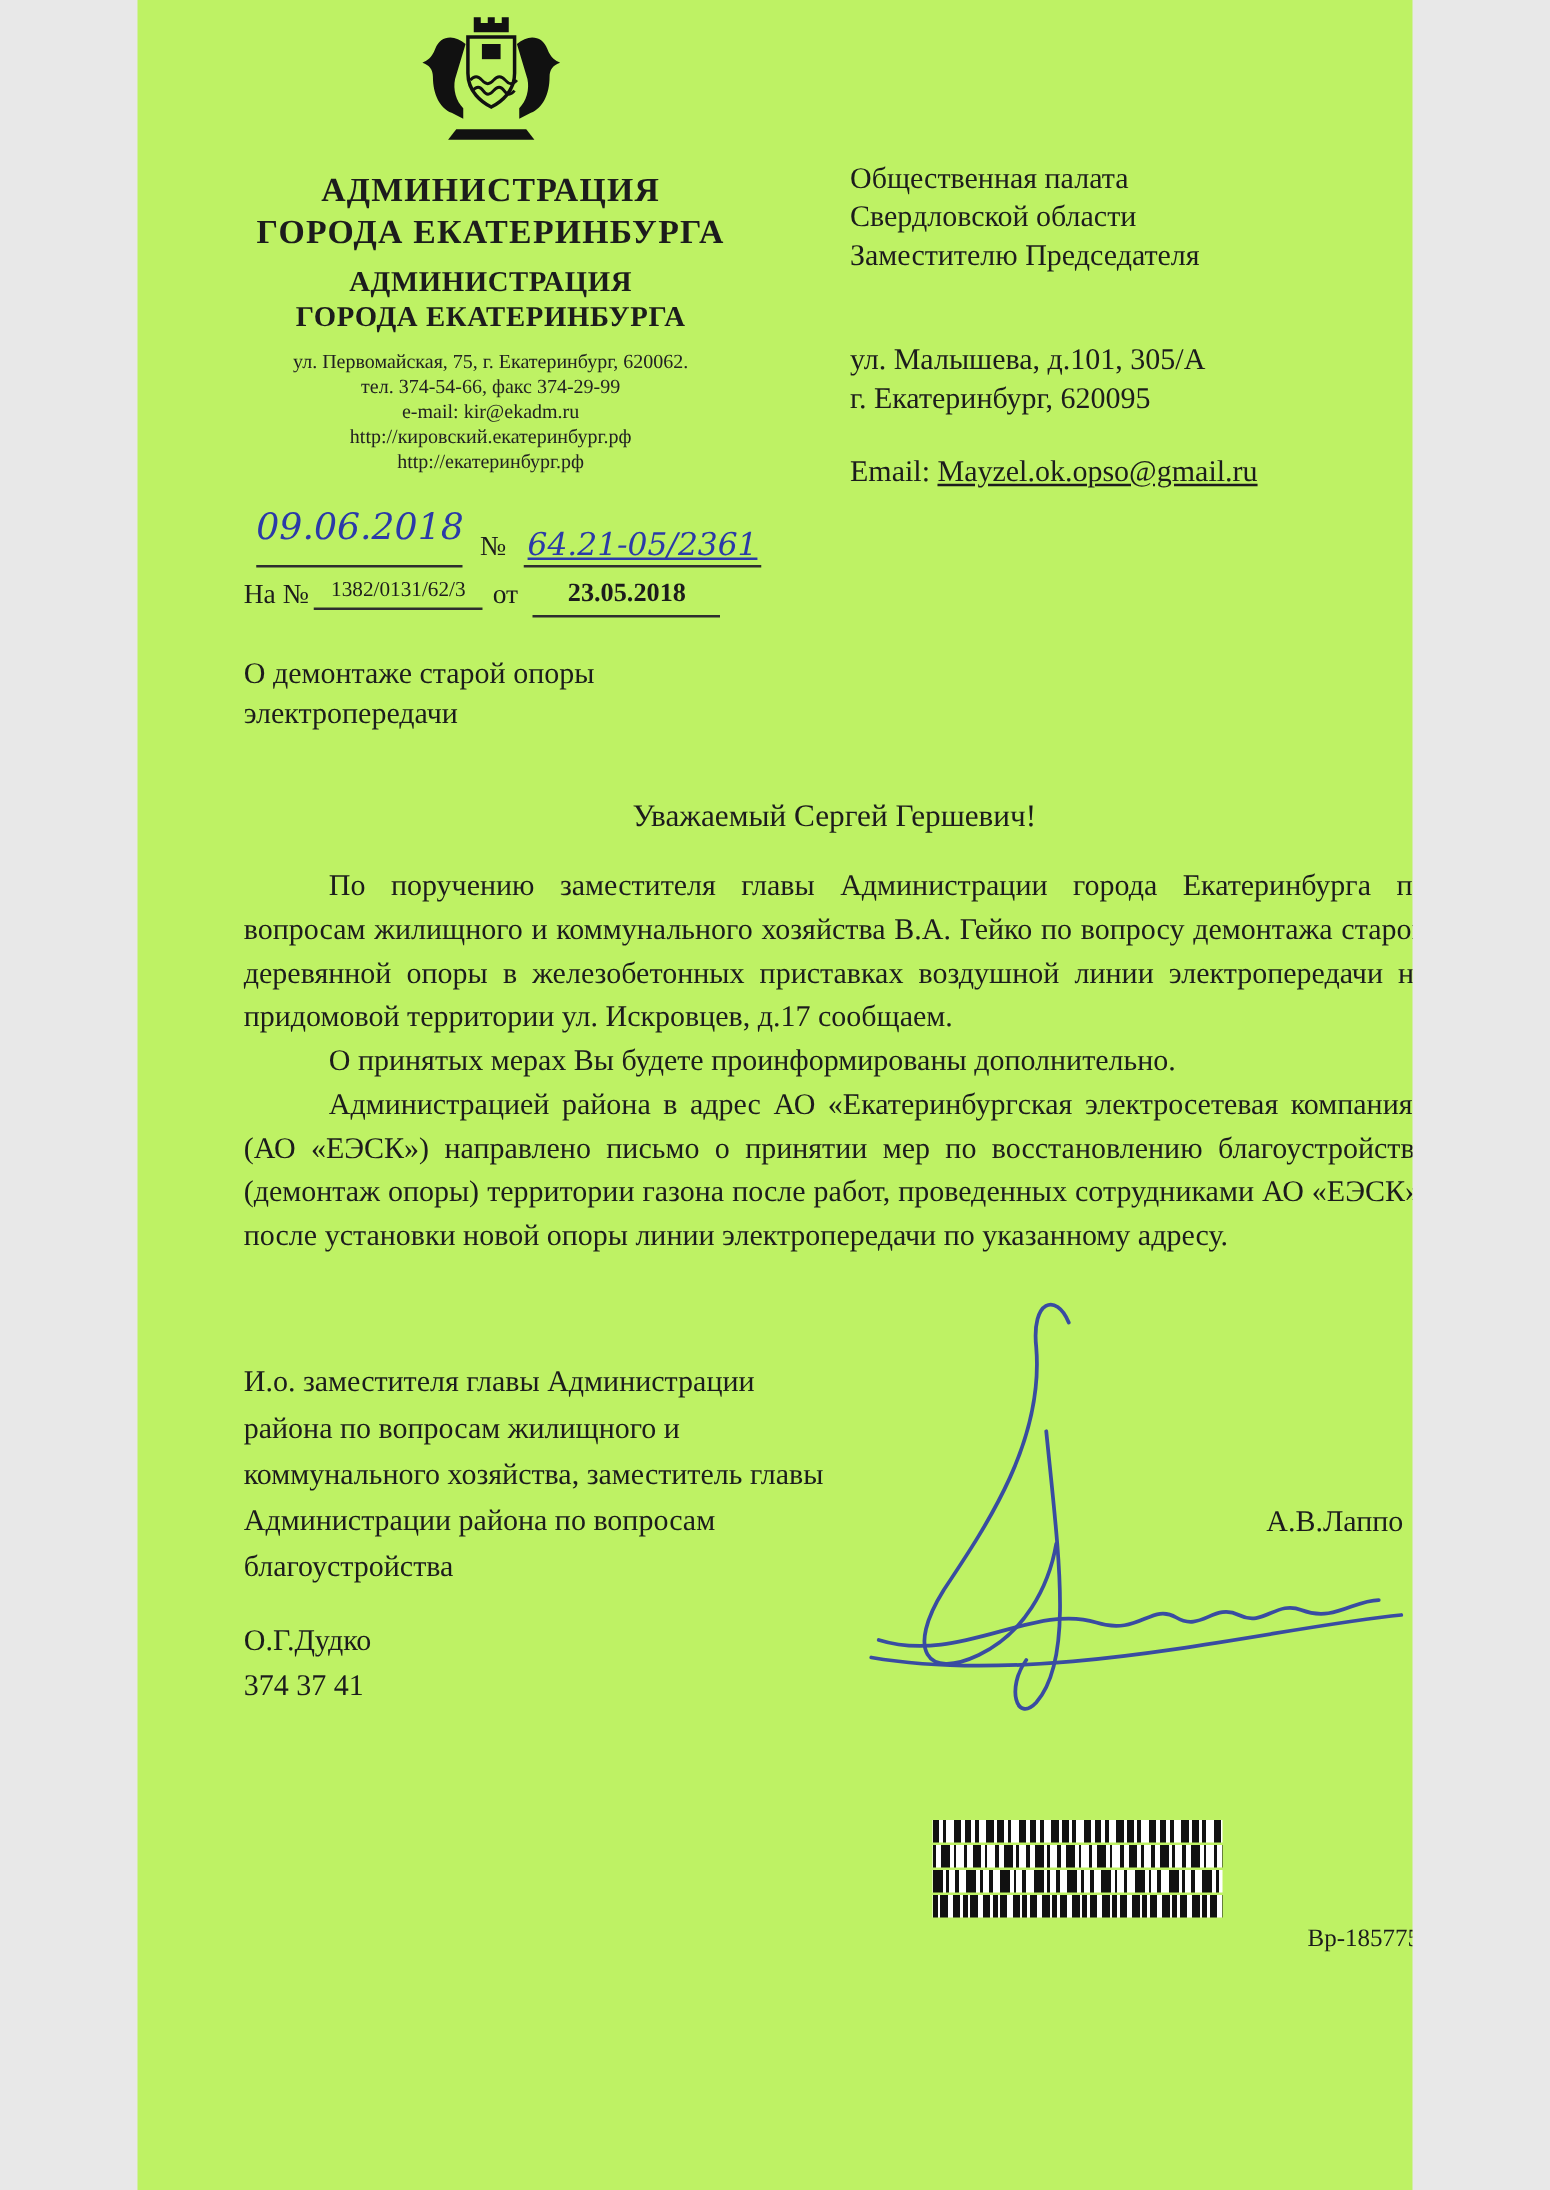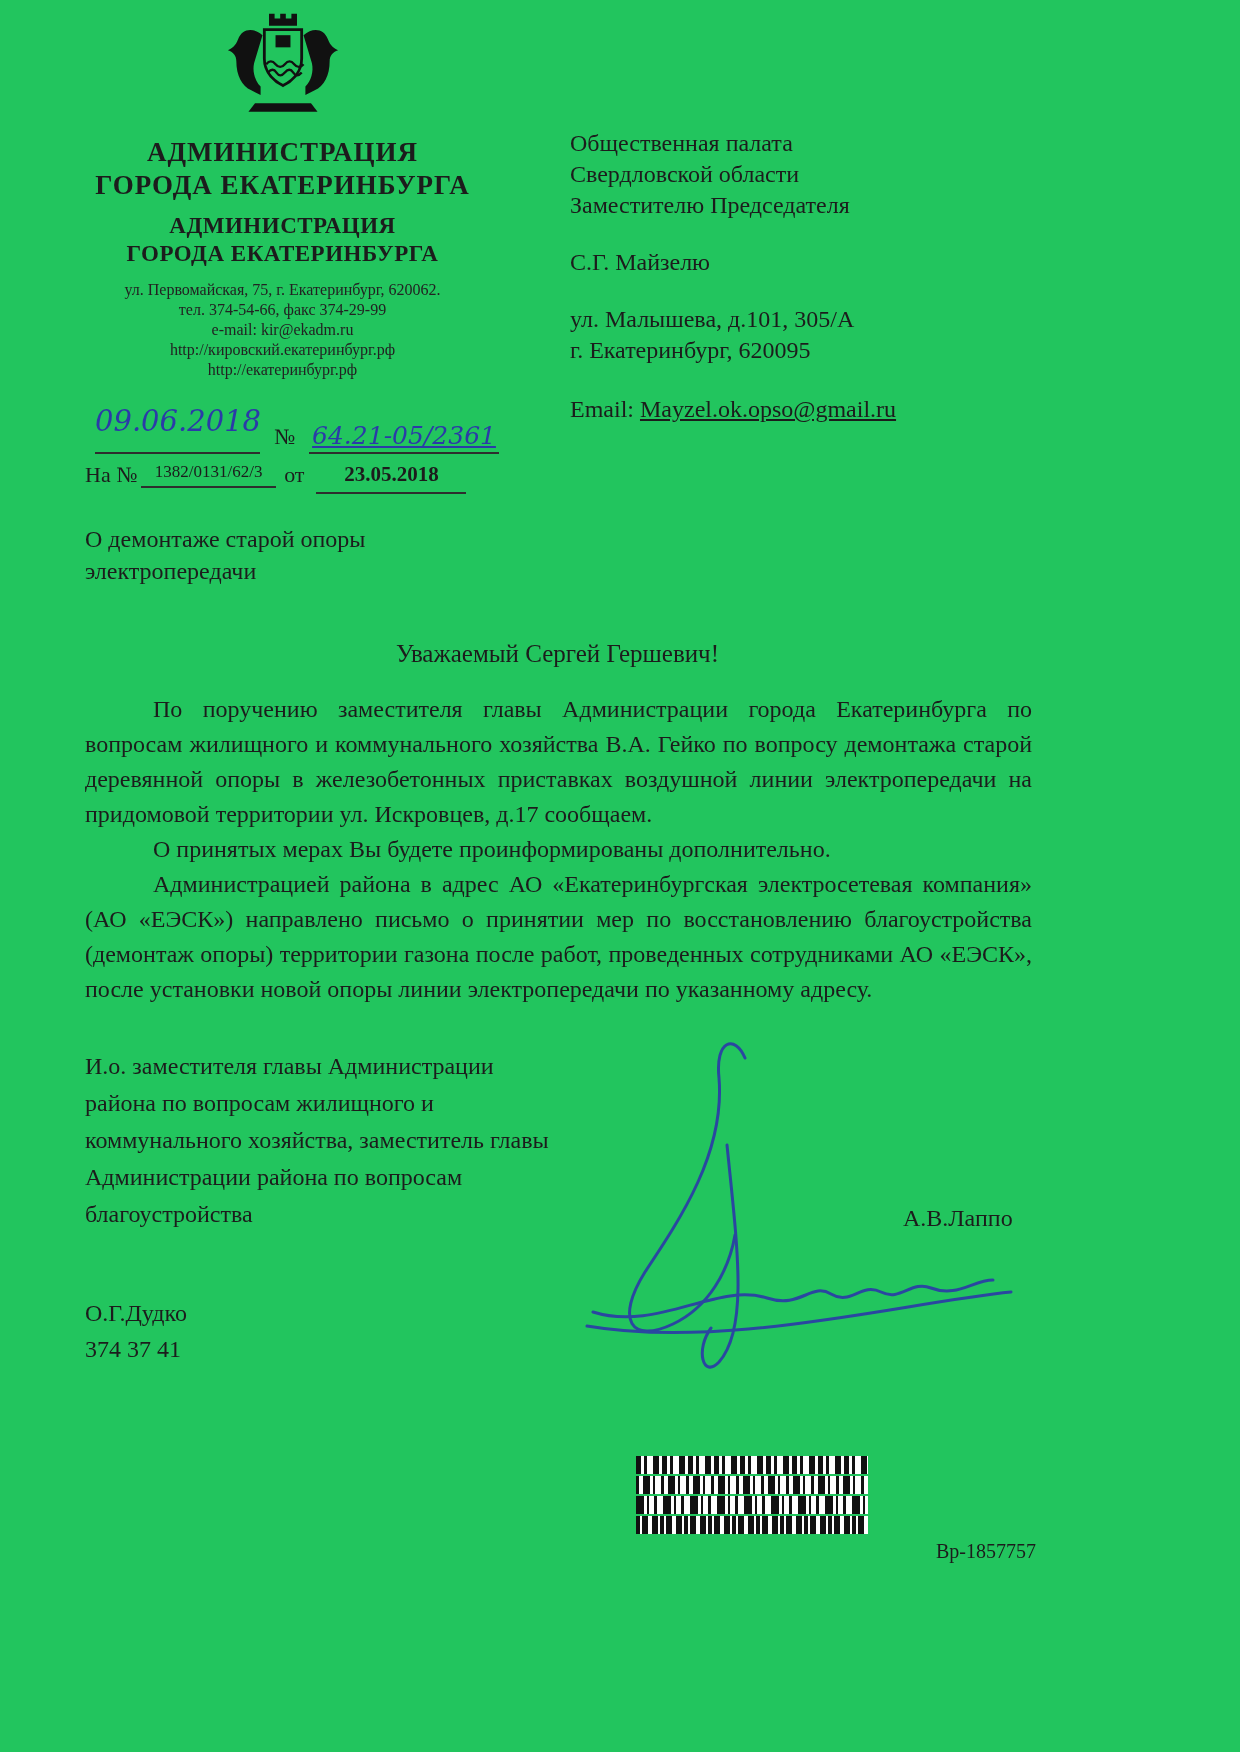--- a/index.html
+++ b/index.html
@@ -1,20 +1,20 @@
 <!DOCTYPE html>
 <html lang="ru"><head>
 <meta charset="utf-8">
 <style>
   html,body{margin:0;padding:0;background:#e8e8e8;}
   .page{
     position:relative;
-    width:1240px;height:1752px;
+    width:1020px;height:1752px;
     margin:0 auto;
-    background:#22c55e;
+    background:#bef264;
     font-family:"Liberation Serif", serif;
     color:#1c1c1c;
     overflow:hidden;
   }
   
   .letterhead{position:absolute;left:60px;top:10px;width:445px;text-align:center;}
   .coat{margin:0 auto 14px auto;display:block;}
   .org-big{font-size:27px;font-weight:bold;letter-spacing:1px;line-height:33px;}
   .org-small{font-size:23px;font-weight:bold;letter-spacing:.5px;line-height:28px;}
   .org-gap{height:10px;}
@@ -35,21 +35,21 @@
   .ref-row2 .in-num{width:135px;border-bottom:2px solid #2e2e2e;text-align:center;font-size:17px;padding-bottom:4px;}
   .ref-row2 .ot-label{margin:0 12px 2px 8px;padding-bottom:2px;}
   .ref-row2 .in-date{width:150px;border-bottom:2px solid #2e2e2e;text-align:center;font-size:21px;padding-bottom:5px;font-weight:bold;}
   
   .subject{position:absolute;left:85px;top:523px;font-size:24px;line-height:32px;}
   
   .salutation{position:absolute;left:85px;top:640px;width:945px;text-align:center;font-size:25px;}
   .body-text{position:absolute;left:85px;top:692px;width:947px;font-size:24px;line-height:35px;text-align:justify;}
   .body-text p{margin:0;text-indent:68px;}
   
-  .sig-title{position:absolute;left:85px;top:1048px;width:545px;font-size:24px;line-height:37px;}
+  .sig-title{position:absolute;left:85px;top:1088px;width:545px;font-size:24px;line-height:37px;}
   .sig-name{position:absolute;left:903px;top:1205px;font-size:24px;}
   .signature-svg{position:absolute;left:575px;top:1030px;}
   
   .executor{position:absolute;left:85px;top:1295px;font-size:24px;line-height:36px;}
   
   .barcode{position:absolute;left:636px;top:1456px;width:232px;height:78px;display:flex;flex-direction:column;gap:2px;}
   .barcode .r{flex:1;}
   .barcode .r1{background:repeating-linear-gradient(90deg,#111 0 5px,#fff 5px 8px,#111 8px 11px,#fff 11px 17px,#111 17px 23px,#fff 23px 26px);}
   .barcode .r2{background:repeating-linear-gradient(90deg,#111 0 3px,#fff 3px 7px,#111 7px 14px,#fff 14px 17px,#111 17px 19px,#fff 19px 25px);}
   .barcode .r3{background:repeating-linear-gradient(90deg,#111 0 8px,#fff 8px 11px,#111 11px 13px,#fff 13px 18px,#111 18px 21px,#fff 21px 27px);}
@@ -84,21 +84,20 @@
       <div>http://кировский.екатеринбург.рф</div>
       <div>http://екатеринбург.рф</div>
     </div>
   </div>
 
   <div class="recipient">
     <div>Общественная палата</div>
     <div>Свердловской области</div>
     <div>Заместителю Председателя</div>
     <div class="block-gap"></div>
-    <div>С.Г. Майзелю</div>
     <div class="block-gap"></div>
     <div>ул. Малышева, д.101, 305/А</div>
     <div>г. Екатеринбург, 620095</div>
     <div class="email-line">
       <span>Email: </span><span class="email-underline">Mayzel.ok.opso@gmail.ru</span>
     </div>
   </div>
 
   <div class="ref-row1">
     <span class="date-cell hand">09.06.2018</span>

